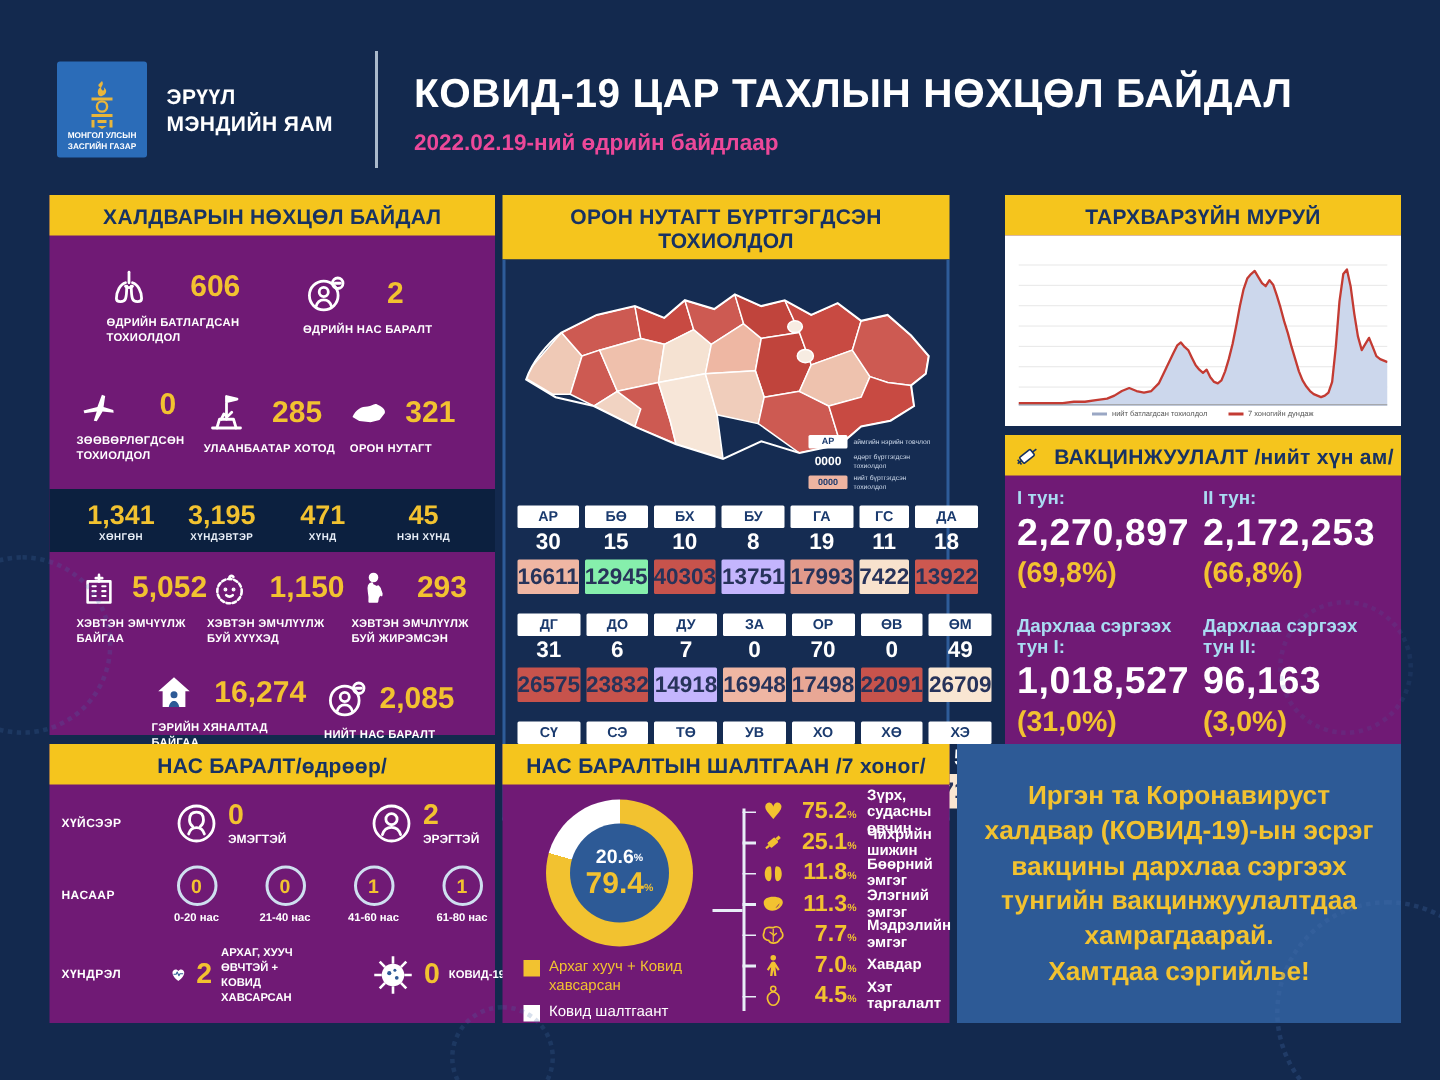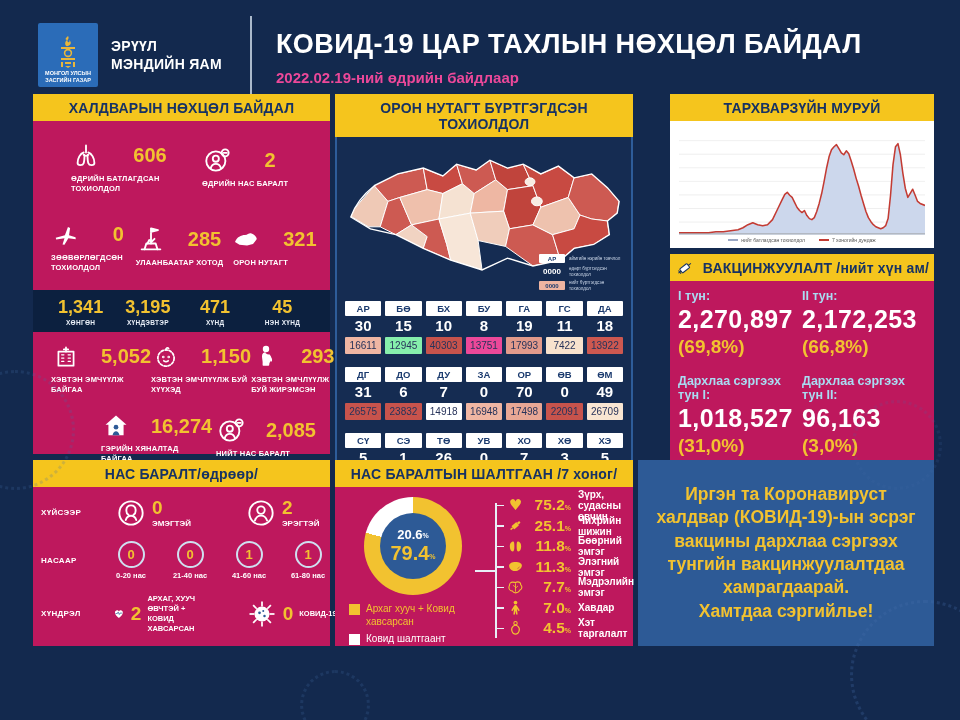--- a/index.html
+++ b/index.html
@@ -5,41 +5,41 @@
   * { margin:0; padding:0; box-sizing:border-box; }
   html,body { width:960px; height:720px; }
   body { font-family:"Liberation Sans", sans-serif; background:#13294e; overflow:hidden; position:relative; }
   .wm { position:absolute; border:3px dotted rgba(70,110,170,.22); border-radius:50%; pointer-events:none; }
   .wm1 { width:120px; height:120px; left:-45px; top:370px; }
   .wm2 { width:150px; height:150px; right:-40px; bottom:-30px; border-color:rgba(70,110,170,.28); }
   .wm3 { width:90px; height:90px; right:18px; top:400px; border-color:rgba(70,110,170,.15); }
   .wm4 { width:70px; height:70px; left:300px; bottom:-20px; }
 
   
-  header { display:flex; align-items:center; padding:26px 20px 10px 38px; height:94px; }
+  header { display:flex; align-items:center; padding:26px 20px 10px 38px; height:130px; }
   .logo-box { width:60px; height:64px; background:#2b6cb8; border-radius:2px; display:flex; flex-direction:column; align-items:center; justify-content:flex-end; padding:4px 2px 3px; }
   .logo-text { font-size:5.5px; font-weight:bold; color:#fff; text-align:center; line-height:1.3; margin-top:2px; white-space:nowrap; }
   .ministry { margin-left:13px; color:#fff; font-weight:bold; font-size:14px; line-height:1.3; letter-spacing:.3px; }
   .hdr-divider { width:2px; height:78px; background:#c6d2e2; opacity:.85; margin:0 24px 0 28px; }
   .title-block { padding-top:4px; }
   .main-title { color:#fff; font-weight:bold; font-size:27px; letter-spacing:.4px; }
   .sub-title { color:#ec4899; font-weight:bold; font-size:15px; margin-top:9px; }
 
   
   .grid { display:grid; grid-template-columns:297px 298px 296px; grid-template-rows:360px 186px; gap:6px 5px; padding:0 27px 0 33px; }
 
-  .panel { background:#be185d; display:flex; flex-direction:column; }
+  .panel { background:#701a75; display:flex; flex-direction:column; }
   .panel-h { background:#f5c51d; color:#173263; font-weight:bold; text-align:center; font-size:14px; padding:6px 4px 5px; letter-spacing:.2px; flex:0 0 auto; }
 
   
   .inf-body { flex:1; display:flex; flex-direction:column; padding:6px 10px 4px; }
   .stat-row { display:grid; align-items:center; }
   .row-2 { grid-template-columns:1.15fr 1fr; padding:6px 4px 8px 28px; }
   .row-3 { grid-template-columns:1fr 1.15fr 1fr; padding:4px 2px 8px 8px; }
-  .stat { display:grid; grid-template-columns:auto auto; column-gap:20px; align-items:center; justify-content:start; }
+  .stat { display:grid; grid-template-columns:auto auto; column-gap:7px; align-items:center; justify-content:start; }
   .stat .icn { grid-row:1; width:30px; height:30px; display:flex; align-items:center; justify-content:center; }
   .stat .val { color:#f2c230; font-weight:bold; font-size:20px; }
   .stat .lbl { grid-column:1/3; color:#fff; font-weight:bold; font-size:7.5px; line-height:1.3; letter-spacing:.2px; margin-top:3px; max-width:108px; }
   svg.wicon { stroke:#fff; fill:none; stroke-width:1.6; stroke-linecap:round; stroke-linejoin:round; }
 
   .sev-strip { background:#0c203f; margin:3px -10px; display:grid; grid-template-columns:repeat(4,1fr); padding:7px 14px 6px; text-align:center; }
   .sev-val { color:#f2c230; font-weight:bold; font-size:18px; }
   .sev-lbl { color:#e8eef7; font-weight:bold; font-size:6.5px; letter-spacing:.3px; margin-top:1px; }
 
   
@@ -51,21 +51,21 @@
   .mlg-val { color:#fff; font-weight:bold; font-size:8px; text-align:center; }
   .mlg-tot { background:#eeb4a1; color:#1a3a6e; font-weight:bold; font-size:6px; text-align:center; padding:1.5px 0; border-radius:1px; }
   .mlg-lbl { color:#cdd9ea; font-size:4.5px; line-height:1.2; max-width:52px; }
 
   .t-rows { padding:4px 8px 6px; }
   .t-row { display:grid; grid-template-columns:repeat(7,1fr); gap:4px; margin-bottom:13px; }
   .t-row:last-child { margin-bottom:0; }
   .cell { text-align:center; }
   .abbr { background:#fff; color:#1a3a6e; font-weight:bold; font-size:9.5px; padding:2px 0; border-radius:1px; }
   .daily { color:#fff; font-weight:bold; font-size:15px; line-height:1.25; margin:1px 0; }
-  .total { font-size:10px; font-weight:normal; color:#27335a; padding:3px 0; border-radius:1px; }
+  .total { font-size:15px; font-weight:bold; color:#27335a; padding:3px 0; border-radius:1px; }
 
   
   .right-top { display:flex; flex-direction:column;padding-left:32px; }
   .curve-panel { height:184px; margin-bottom:6px; }
   .chart-body { flex:1; background:#fff; padding:7px 9px 2px; display:flex; flex-direction:column; }
   .chart-body svg { flex:1; width:100%; }
   .chart-legend { display:flex; justify-content:center; gap:14px; padding:2px 0 3px; }
   .clg { display:flex; align-items:center; gap:3px; font-size:5px; color:#555; }
   .clg .dash { width:10px; height:2px; }
   .dash-gray { background:#9aa7c4; } .dash-red { background:#c33b33; }
@@ -380,21 +380,21 @@
 
             <div class="cell">
               <div class="abbr">БХ</div>
               <div class="daily">10</div>
               <div class="total" style="background-color: rgb(199, 83, 76);">40303</div>
             </div>
 
             <div class="cell">
               <div class="abbr">БУ</div>
               <div class="daily">8</div>
-              <div class="total" style="background-color: #ec4899;">13751</div>
+              <div class="total" style="background-color: #c4b5fd;">13751</div>
             </div>
 
             <div class="cell">
               <div class="abbr">ГА</div>
               <div class="daily">19</div>
               <div class="total" style="background-color: rgb(226, 154, 139);">17993</div>
             </div>
 
             <div class="cell">
               <div class="abbr">ГС</div>
@@ -418,21 +418,21 @@
 
             <div class="cell">
               <div class="abbr">ДО</div>
               <div class="daily">6</div>
               <div class="total" style="background-color: rgb(199, 83, 76);">23832</div>
             </div>
 
             <div class="cell">
               <div class="abbr">ДУ</div>
               <div class="daily">7</div>
-              <div class="total" style="background-color: #ffffff;">14918</div>
+              <div class="total" style="background-color: #c4b5fd;">14918</div>
             </div>
 
             <div class="cell">
               <div class="abbr">ЗА</div>
               <div class="daily">0</div>
               <div class="total" style="background-color: rgb(239, 182, 163);">16948</div>
             </div>
 
             <div class="cell">
               <div class="abbr">ОР</div>

